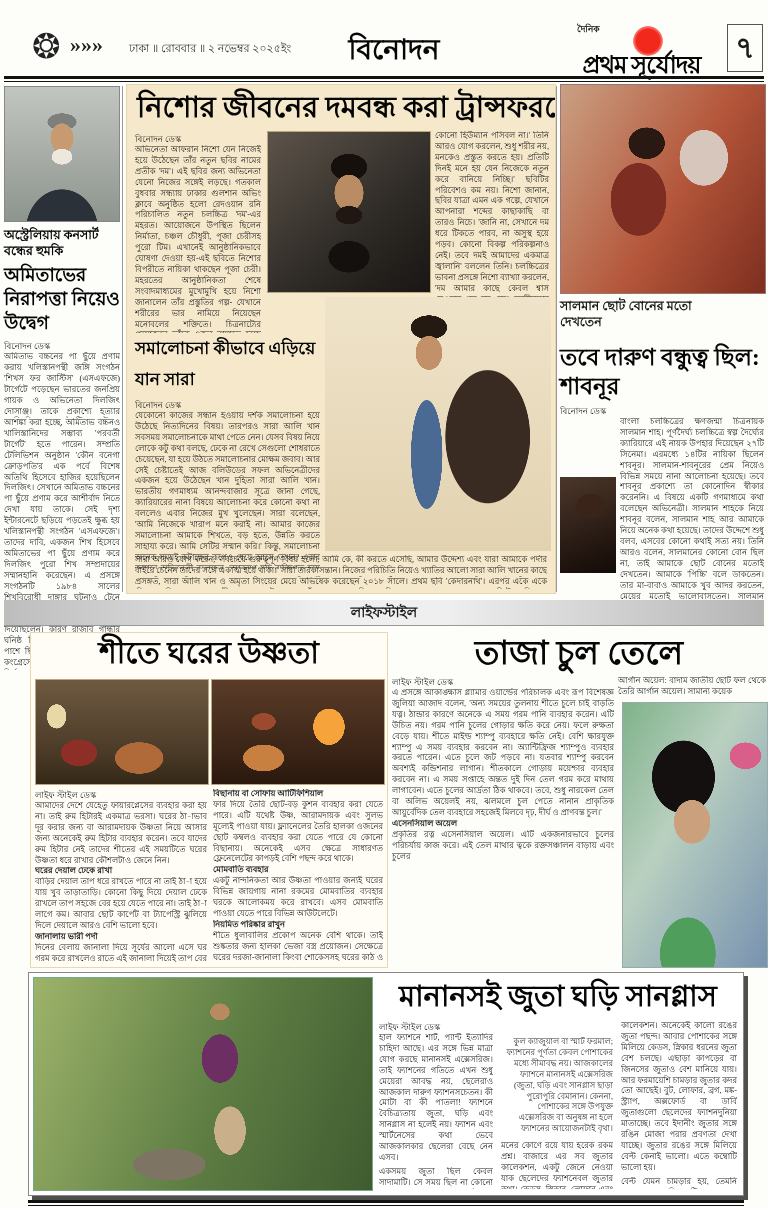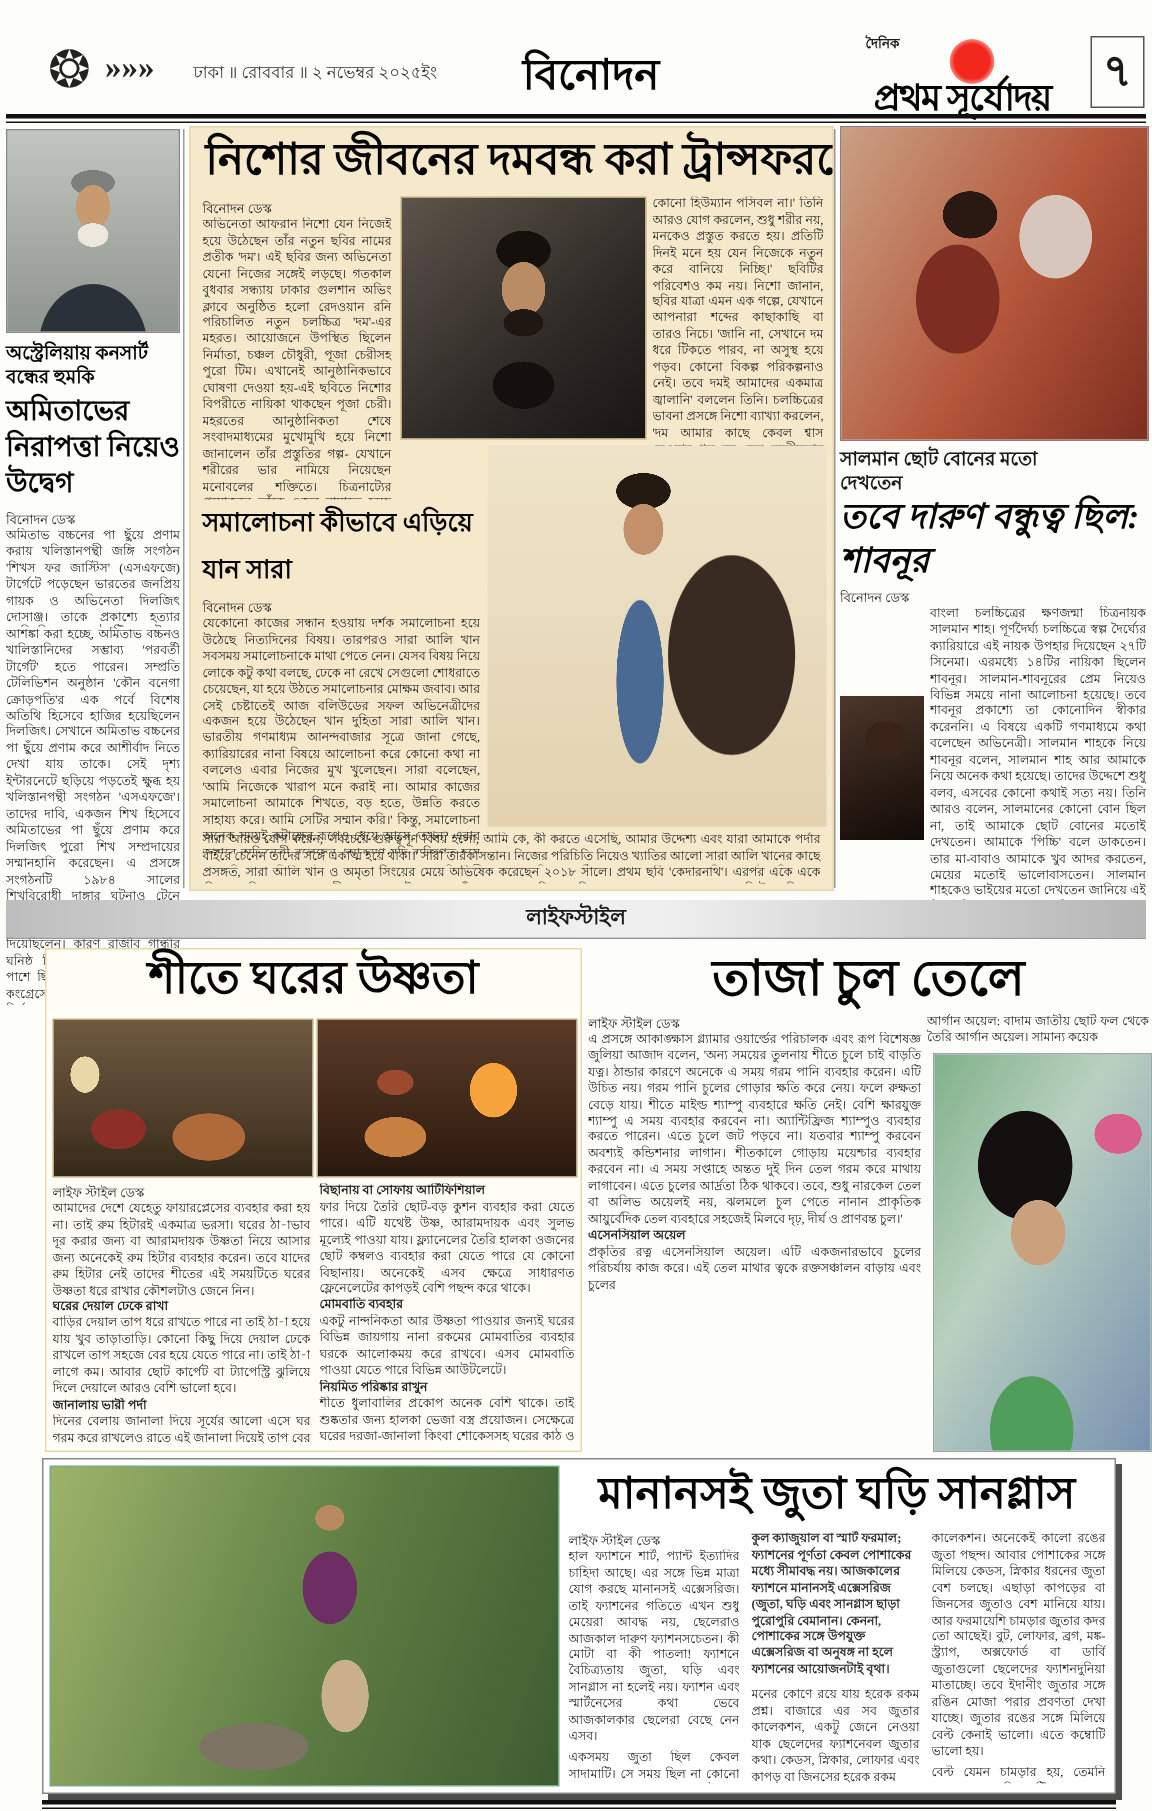--- a/index.html
+++ b/index.html
@@ -114,21 +114,21 @@
   </div>
   <div class="abs photo ph-sara" style="left:198px;top:212px;width:226px;height:254px;"></div>
   <div class="abs t" style="left:8px;top:470px;width:412px;height:22px;">সারা আরও যোগ করেন, 'সবচেয়ে গুরুত্বপূর্ণ বিষয় হলো, আমি কে, কী করতে এসেছি, আমার উদ্দেশ্য এবং যারা আমাকে পর্দার বাইরে চেনেন তাদের সঙ্গে একাত্ম হয়ে থাকা।' সারা তারকাসন্তান। নিজের পরিচিতি নিয়েও খ্যাতির আলো সারা আলি খানের কাছে নতুন কিছু নয়। কিন্তু সেই সঙ্গে আসে বিড়ম্বনাও। অভিনেত্রী বলেন, খ্যাতি যখন 'ট্রিল' বা সমালোচনা ঢেলে বিনামূল্যেই হাজির হয়। যদি ব্যক্তিগত আক্রমণ হয়, তাহলে যে কোনো মানুষের মন ভেঙে যেতে পারে। আপনি যদি সমাজের পরিচিত মুখ হন, তাহলে চারদিক থেকে নজরে থাকতে হয়। তা আপনি চান আর না চান।</div>
   <div class="abs t" style="left:8px;top:492px;width:412px;height:12px;">প্রসঙ্গত, সারা আলি খান ও অমৃতা সিংয়ের মেয়ে অভিষেক করেছেন ২০১৮ সালে। প্রথম ছবি 'কেদারনাথ'। এরপর একে একে 'সিম্বা', 'কুলি নং ১', 'অতরঙ্গী রে', 'জরা হটকে জরা বাঁচকে'র মতো ছবিতে অভিনয় করেছেন। কাজের মাধ্যমে বলিউডে নিজের জায়গা করে নিয়েছেন অভিনেত্রী।</div>
 </div>
 <div class="abs vrule" style="left:556px;top:86px;height:506px;"></div>
 
 <div class="abs" style="left:560px;top:84px;width:204px;height:508px;">
   <div class="photo ph-still" style="width:204px;height:208px;border:1px solid #977;"></div>
   <div class="caption" style="margin-top:4px;width:160px;">সালমান ছোট বোনের মতো দেখতেন</div>
-  <div class="hl" style="font-size:23px;line-height:29px;margin-top:0;font-style:italic;">তবে দারুণ বন্ধুত্ব ছিল: শাবনূর</div>
+  <div class="hl" style="font-size:23px;line-height:29px;margin-top:13px;">তবে দারুণ বন্ধুত্ব ছিল: শাবনূর</div>
   <div class="byline" style="margin-top:4px;">বিনোদন ডেস্ক</div>
   <div style="position:relative;">
     <div class="photo ph-shabnur" style="float:left;width:56px;height:96px;margin:60px 4px 0 0;"></div>
     <div class="t" style="height:196px;">বাংলা চলচ্চিত্রের ক্ষণজন্মা চিত্রনায়ক সালমান শাহ। পূর্ণদৈর্ঘ্য চলচ্চিত্রে স্বল্প দৈর্ঘ্যের ক্যারিয়ারে এই নায়ক উপহার দিয়েছেন ২৭টি সিনেমা। এরমধ্যে ১৪টির নায়িকা ছিলেন শাবনূর। সালমান-শাবনূরের প্রেম নিয়েও বিভিন্ন সময়ে নানা আলোচনা হয়েছে। তবে শাবনূর প্রকাশ্যে তা কোনোদিন স্বীকার করেননি। এ বিষয়ে একটি গণমাধ্যমে কথা বলেছেন অভিনেত্রী। সালমান শাহকে নিয়ে শাবনূর বলেন, সালমান শাহ আর আমাকে নিয়ে অনেক কথা হয়েছে। তাদের উদ্দেশে শুধু বলব, এসবের কোনো কথাই সত্য নয়। তিনি আরও বলেন, সালমানের কোনো বোন ছিল না, তাই আমাকে ছোট বোনের মতোই দেখতেন। আমাকে 'পিচ্চি' বলে ডাকতেন। তার মা-বাবাও আমাকে খুব আদর করতেন, মেয়ের মতোই ভালোবাসতেন। সালমান শাহকেও ভাইয়ের মতো দেখতেন জানিয়ে এই চিত্রনায়িকা বলেন, আমিও সালমানকে ভাইয়ের মতোই দেখতাম। তবে আমাদের মধ্যে ছিল দারুণ বন্ধুত্ব। সালমানের স্ত্রী সামিরা হকের সঙ্গে কেমন সম্পর্ক ছিল জানিয়ে শাবনূর বলেন, সামিরা আমার ঘনিষ্ঠ বন্ধু ছিল। আমাদের মধ্যে কখনো কোনো মনোমালিন্য হয়নি। সামিরা নিজে আমার হাতে চুড়ি পরিয়ে দিয়েছে, পোশাক মিলিয়ে দিয়েছে, কানের দুল বেছে দিয়েছে। বলে রাখা যায়, 'তুমি আমার' সিনেমায় সালমানের সঙ্গে কাজের সুযোগ হয় শাবনূরের। সেই সিনেমার সাফল্যের পর এই জুটি একে একে অভিনয় করেন 'বিক্ষোভ', 'সুজন সখি', 'স্বপ্নের ঠিকানা', 'মহামিলন', 'বিচার হবে', 'তোমাকে চাই', 'স্বপ্নের পৃথিবী', 'জীবন সংসার', 'চাওয়া থেকে পাওয়া', 'প্রেম পিয়াসী', 'স্বপ্নের নায়ক', 'আনন্দ অশ্রু' ও 'বুকের ভেতর আগুন' সিনেমায়।</div>
   </div>
 </div>
 
 <div class="abs" style="left:4px;top:600px;width:760px;height:25px;text-align:center;
             background:linear-gradient(90deg,#bdbdbd,#efefef 42%,#efefef 58%,#b5b5b5);border-bottom:1px solid #999;">
   <span style="font-size:14px;font-weight:bold;line-height:25px;">লাইফস্টাইল</span>
@@ -171,21 +171,21 @@
 
 <div class="abs" style="left:28px;top:972px;width:714px;height:222px;background:#fff;border:1px solid #888;box-shadow:4px 4px 0 rgba(35,35,35,.8);">
   <div class="abs photo ph-tree" style="left:4px;top:4px;width:338px;height:212px;border:1px solid #7a8;"></div>
   <div class="abs hl" style="left:348px;top:4px;width:362px;font-size:29px;line-height:38px;text-align:center;white-space:nowrap;overflow:hidden;">মানানসই জুতা ঘড়ি সানগ্লাস</div>
   <div class="abs" style="left:350px;top:48px;width:114px;height:168px;overflow:hidden;">
     <div class="byline">লাইফ স্টাইল ডেস্ক</div>
     <div class="t">হাল ফ্যাশনে শার্ট, প্যান্ট ইত্যাদির চাহিদা আছে। এর সঙ্গে ভিন্ন মাত্রা যোগ করছে মানানসই এক্সেসরিজ। তাই ফ্যাশনের গতিতে এখন শুধু মেয়েরা আবদ্ধ নয়, ছেলেরাও আজকাল দারুণ ফ্যাশনসচেতন। কী মোটা বা কী পাতলা! ফ্যাশনে বৈচিত্র্যতায় জুতা, ঘড়ি এবং সানগ্লাস না হলেই নয়। ফ্যাশন এবং স্মার্টনেসের কথা ভেবে আজকালকার ছেলেরা বেছে নেন এসব।</div>
     <div class="t" style="margin-top:3px;">একসময় জুতা ছিল কেবল সাদামাটি। সে সময় ছিল না কোনো ফ্যাশন। আর তারুণ্যকে উসকে দেয়নি ফ্যাশনেবল সব ট্রেন্ডি জুতা। বর্তমান ফ্যাশনেবল জুতাকে ধরা হয় আভিজাত্য হিসেবে। আজকাল তারুণ্য স্নিগ্ধতার যেমন মানিয়ে নিতে পারে তেমনি বুট জুতায়ও নিজের স্মার্টনেস ফুটে ধরতে জানে। তবে জুতা পছন্দের ব্যাপারে তারা নানা দ্বিধায় ভোগে।</div>
   </div>
   <div class="abs" style="left:472px;top:48px;width:112px;height:168px;overflow:hidden;">
-    <div class="t" style="text-align:left;font-weight:bold;color:#333;">কুল ক্যাজুয়াল বা স্মার্ট ফরমাল; ফ্যাশনের পূর্ণতা কেবল পোশাকের মধ্যে সীমাবদ্ধ নয়। আজকালের ফ্যাশনে মানানসই এক্সেসরিজ (জুতা, ঘড়ি এবং সানগ্লাস ছাড়া পুরোপুরি বেমানান। কেননা, পোশাকের সঙ্গে উপযুক্ত এক্সেসরিজ বা অনুষঙ্গ না হলে ফ্যাশনের আয়োজনটাই বৃথা।</div>
+    <div class="t" style="text-align:right;font-weight:normal;color:#333;margin-top:16px;">কুল ক্যাজুয়াল বা স্মার্ট ফরমাল; ফ্যাশনের পূর্ণতা কেবল পোশাকের মধ্যে সীমাবদ্ধ নয়। আজকালের ফ্যাশনে মানানসই এক্সেসরিজ (জুতা, ঘড়ি এবং সানগ্লাস ছাড়া পুরোপুরি বেমানান। কেননা, পোশাকের সঙ্গে উপযুক্ত এক্সেসরিজ বা অনুষঙ্গ না হলে ফ্যাশনের আয়োজনটাই বৃথা।</div>
     <div class="t" style="margin-top:6px;">মনের কোণে রয়ে যায় হরেক রকম প্রশ্ন। বাজারে এর সব জুতার কালেকশন, একটু জেনে নেওয়া যাক ছেলেদের ফ্যাশনেবল জুতার কথা। কেডস, স্নিকার, লোফার এবং কাপড় বা জিনসের হরেক রকম</div>
   </div>
   <div class="abs" style="left:592px;top:48px;width:116px;height:168px;overflow:hidden;">
     <div class="t">কালেকশন। অনেকেই কালো রঙের জুতা পছন্দ। আবার পোশাকের সঙ্গে মিলিয়ে কেডস, স্নিকার ধরনের জুতা বেশ চলছে। এছাড়া কাপড়ের বা জিনসের জুতাও বেশ মানিয়ে যায়। আর ফরমায়েশি চামড়ার জুতার কদর তো আছেই। বুট, লোফার, ব্রগ, মঙ্ক-স্ট্র্যাপ, অক্সফোর্ড বা ডার্বি জুতাগুলো ছেলেদের ফ্যাশনদুনিয়া মাতাচ্ছে। তবে ইদানীং জুতার সঙ্গে রঙিন মোজা পরার প্রবণতা দেখা যাচ্ছে। জুতার রঙের সঙ্গে মিলিয়ে বেল্ট কেনাই ভালো। এতে কম্বোটি ভালো হয়।</div>
     <div class="t" style="margin-top:3px;">বেল্ট যেমন চামড়ার হয়, তেমনি কাপড়ের ও সিনথেটিকেরও হয়ে থাকে। কারও পছন্দ একরঙা, কারও পছন্দ হরেক রঙের মিশেল। সাধারণত কালো এবং খয়েরি রঙের জুতা ও বেল্ট ছেলেদের বেশি মানায়। আর একটি কথা, যত নতুন মডেলের স্মার্টফোনই ব্যবহার করেন না কেন হাতে কিন্তু ঘড়ি মাস্ট!</div>
   </div>
 </div>
 <div class="abs" style="left:28px;top:1200px;width:716px;height:3px;background:#111;"></div>
 <div class="abs" style="left:28px;top:1205px;width:716px;height:1px;background:#111;"></div>
 

